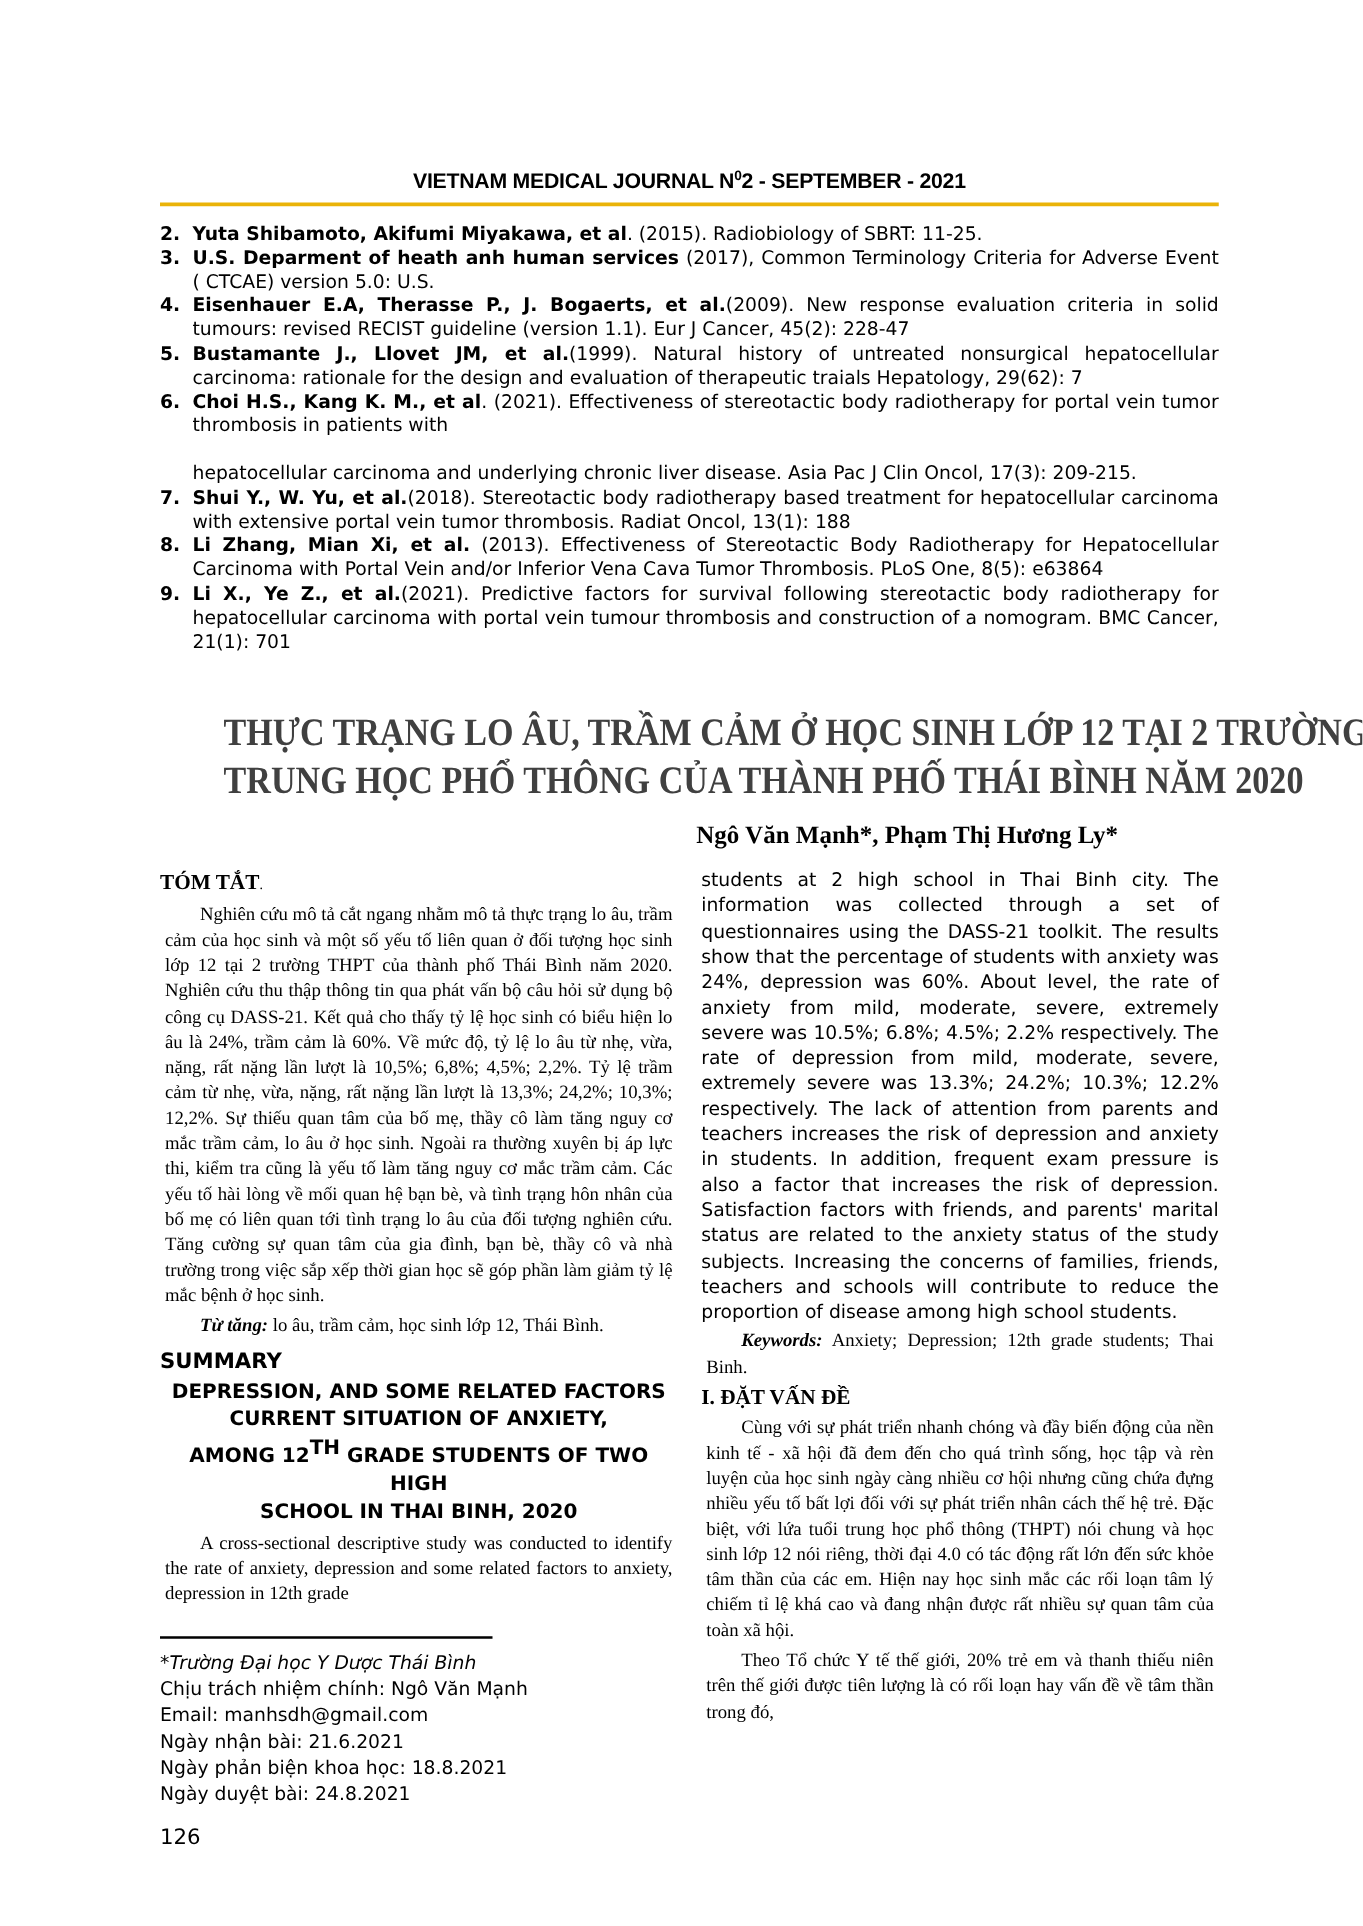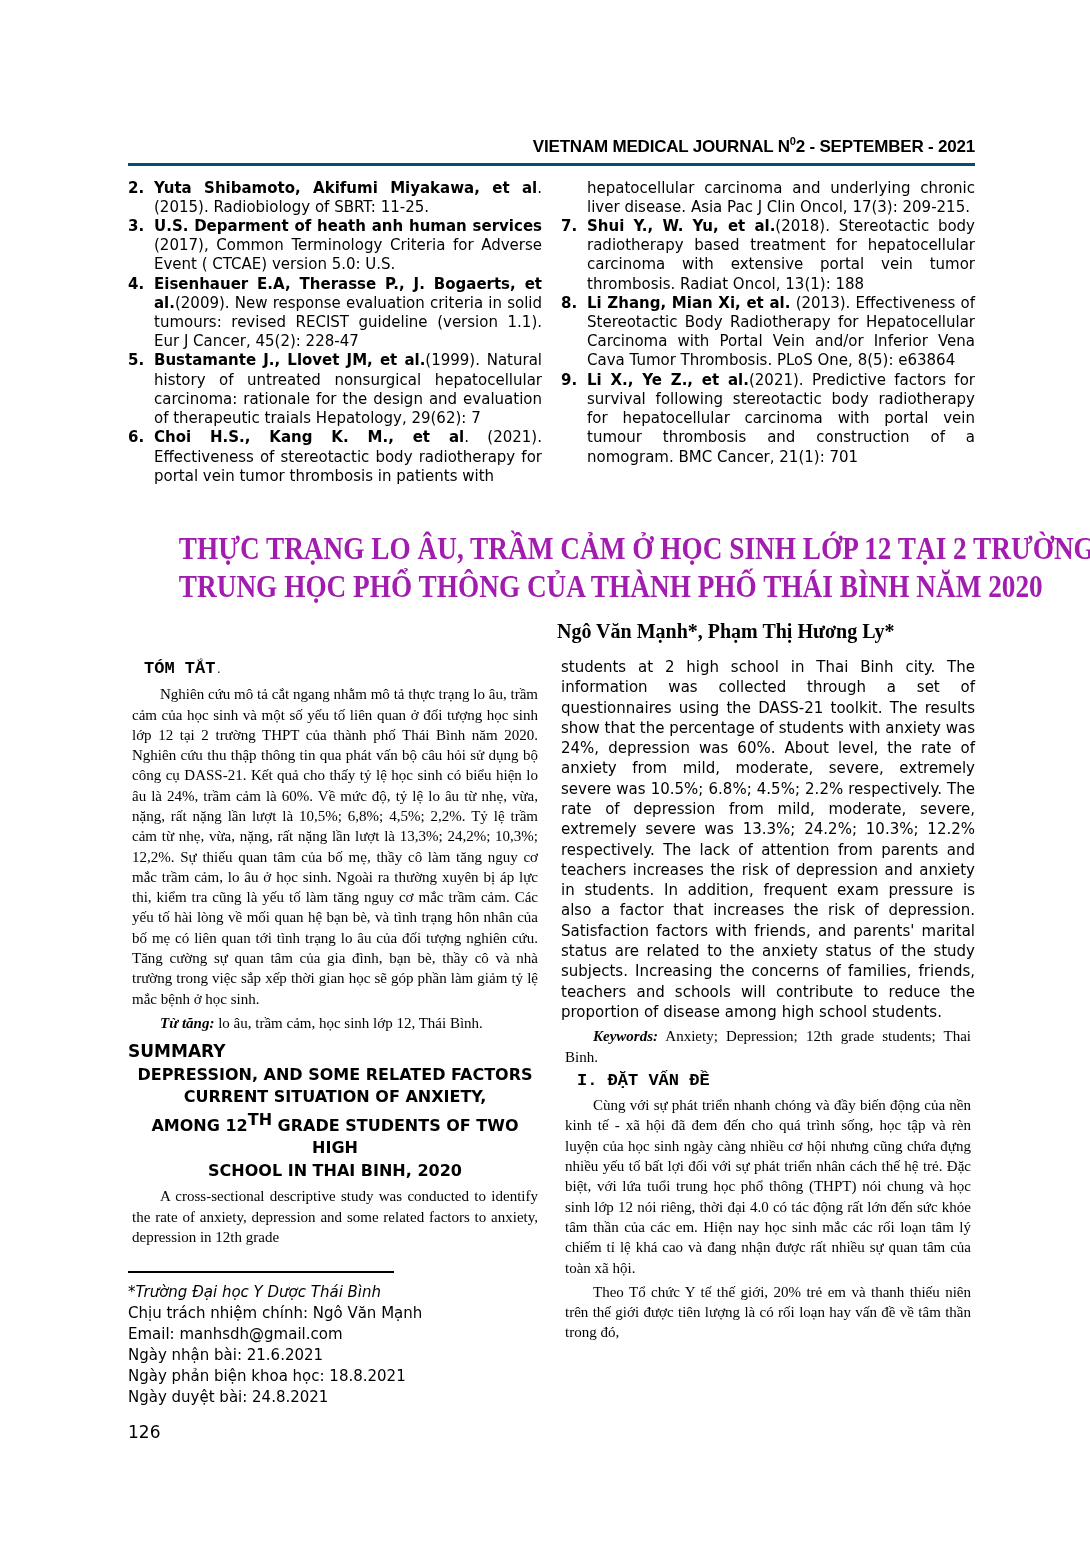--- a/index.html
+++ b/index.html
@@ -8,56 +8,56 @@
     width:1090px;height:1541px;
     margin:0 auto;
     background:#fff;color:#000;
     font-family:"DejaVu Sans","Liberation Sans",sans-serif;
     overflow:hidden;
     box-sizing:border-box;
     padding:135px 115px 0 128px;
   }
   
   .journal-header{
-    text-align:right;
+    text-align:center;
     font-family:"Liberation Sans","DejaVu Sans",sans-serif;
     font-weight:bold;font-size:17px;letter-spacing:-0.2px;
     padding-bottom:6px;
-    border-bottom:3px solid #0c4a6e;
+    border-bottom:3px solid #eab308;
   }
   .journal-header sup{font-size:11px;vertical-align:super;}
   
-  .refs{display:flex;gap:19px;margin-top:13px;}
+  .refs{display:flex;gap:19px;margin-top:13px;flex-direction:column;}
   .refs-col{flex:1 1 0;font-size:15px;line-height:19.2px;}
   .ref-item{
     text-align:justify;
     padding-left:26px;text-indent:-26px;
   }
   .ref-num{display:inline-block;width:26px;text-indent:0;font-weight:bold;}
   .ref-authors{font-weight:bold;}
   .ref-cont{padding-left:26px;text-indent:0;}
   
   .title{margin-top:44px;text-align:center;
     font-family:"Liberation Serif","DejaVu Serif",serif;
-    font-weight:bold;font-size:31px;line-height:38px;color:#a21caf;}
+    font-weight:bold;font-size:31px;line-height:38px;color:#404040;}
   .title-line{display:block;transform:scaleX(0.88);transform-origin:50% 50%;white-space:nowrap;}
   .authors{
     width:418px;margin-left:auto;margin-top:14px;
     text-align:left;
     font-family:"Liberation Serif","DejaVu Serif",serif;
     font-weight:bold;font-size:20px;
   }
   
   .columns{display:flex;gap:19px;margin-top:14px;}
   .col{flex:1 1 0;font-size:15px;line-height:20.3px;}
   .para{text-align:justify;text-indent:28px;margin:4px;font-family:Liberation Serif, serif;}
   .para-flush{text-align:justify;text-indent:0;margin:0;}
   .sec-heading{
-    font-family:Liberation Mono, monospace;
-    font-weight:bold;font-size:17px;margin:2px 0 2px 16px;
+    font-family:Liberation Serif, serif;
+    font-weight:bold;font-size:17px;margin:2px 0 2px 0;
   }
   .sec-heading .small-dot{font-weight:normal;font-size:11px;}
   .summary-heading{font-weight:bold;font-size:17px;margin:8px 0 2px 0;}
   .summary-title{font-weight:bold;font-size:16px;line-height:22.5px;text-align:center;}
   .summary-title sup{font-size:16px;text-align:right;}
   .label-bi{font-weight:bold;font-style:italic;}
   
   .footnote{margin-top:24px;font-size:15px;line-height:21px;}
   .footnote-rule{width:266px;border-top:2px solid #000;margin-bottom:9px;}
   .footnote-affil{font-style:italic;}

